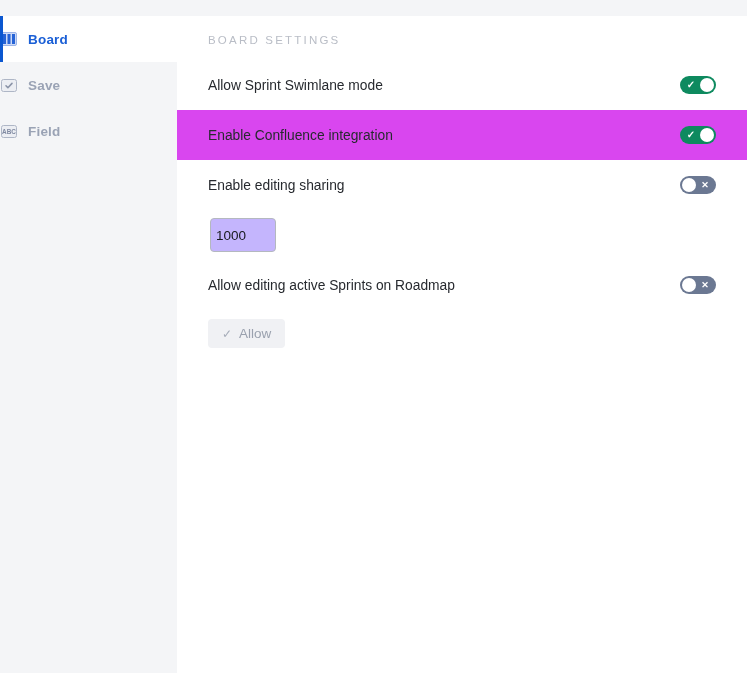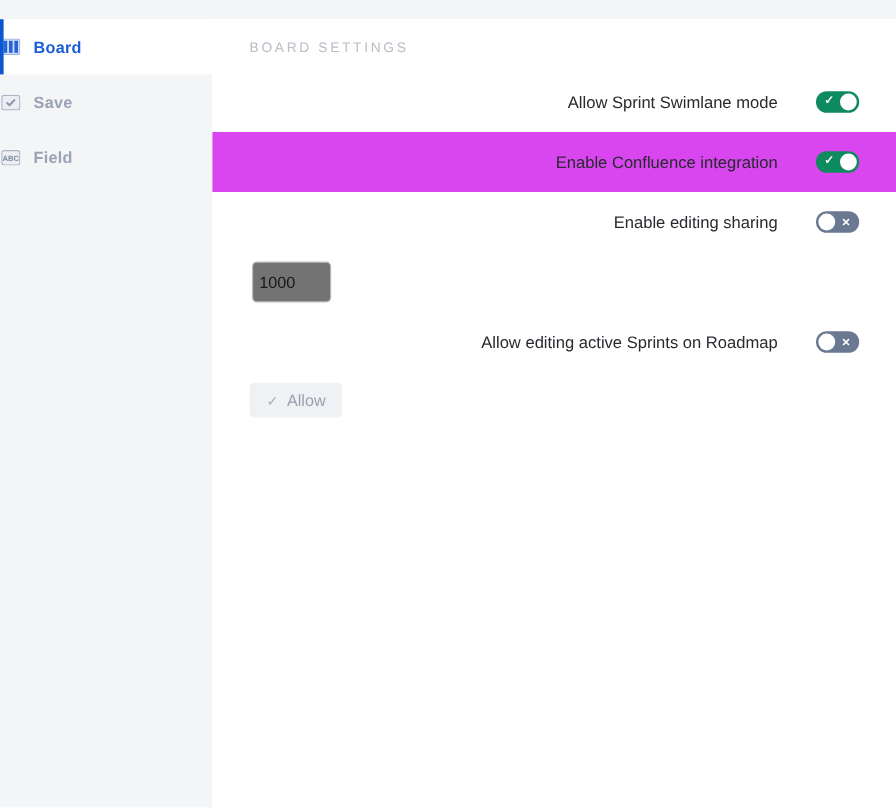--- a/index.html
+++ b/index.html
@@ -117,21 +117,20 @@
   }
   .setting-row.striped {
     background: #d946ef;
   }
 
   .setting-label {
     font-size: 13.8px;
     color: #272a2f;
     flex: 1 1 auto;
     white-space: nowrap;
-    text-align: right;
   }
 
   .setting-control {
     flex: 0 0 auto;
     display: flex;
     align-items: center;
     justify-content: flex-end;
     min-width: 68px;
   }
 
@@ -173,21 +172,21 @@
   }
   .toggle.on  .mark { left: 3px; }
   .toggle.off .mark { right: 3px; font-size: 9px; }
 
   
   .num-input {
     width: 66px;
     height: 22px;
     border: 1px solid #b4b8bf;
     border-radius: 4px;
-    background: #737373;
+    background: #c4b5fd;
     font-family: "Liberation Sans", sans-serif;
     font-size: 13.5px;
     color: #16181c;
     padding: 16px 5px;
     outline: none;
   }
 
   
   .save-wrap {
     padding: 9px 0 0 31px;

